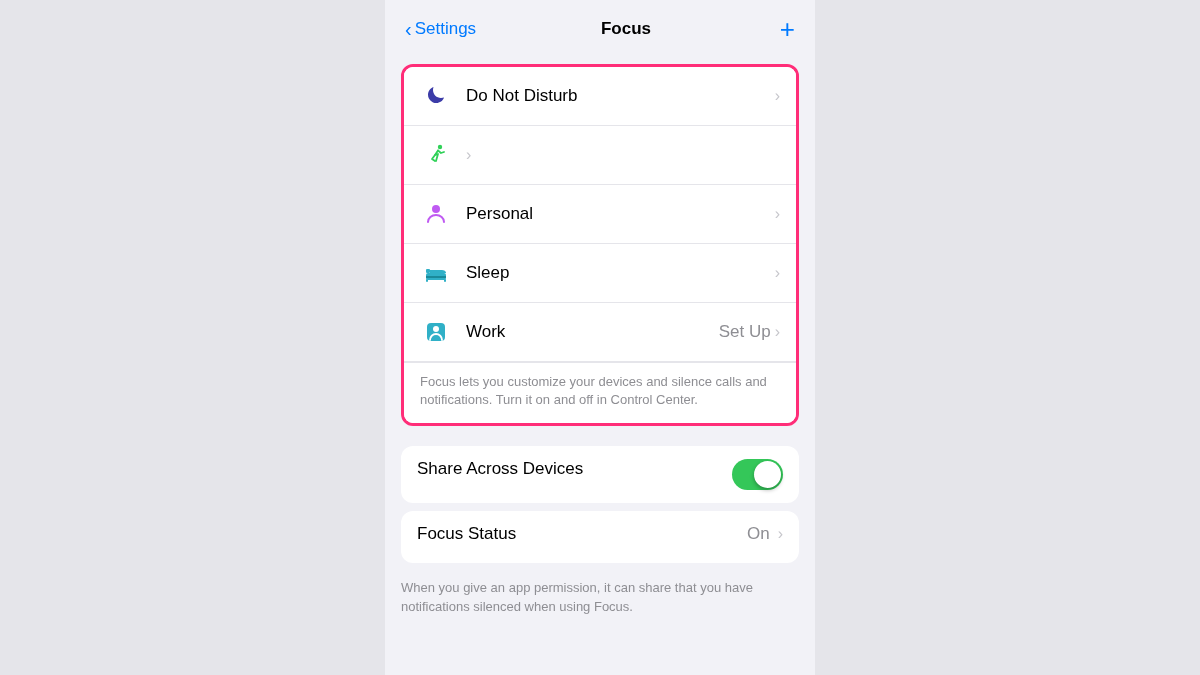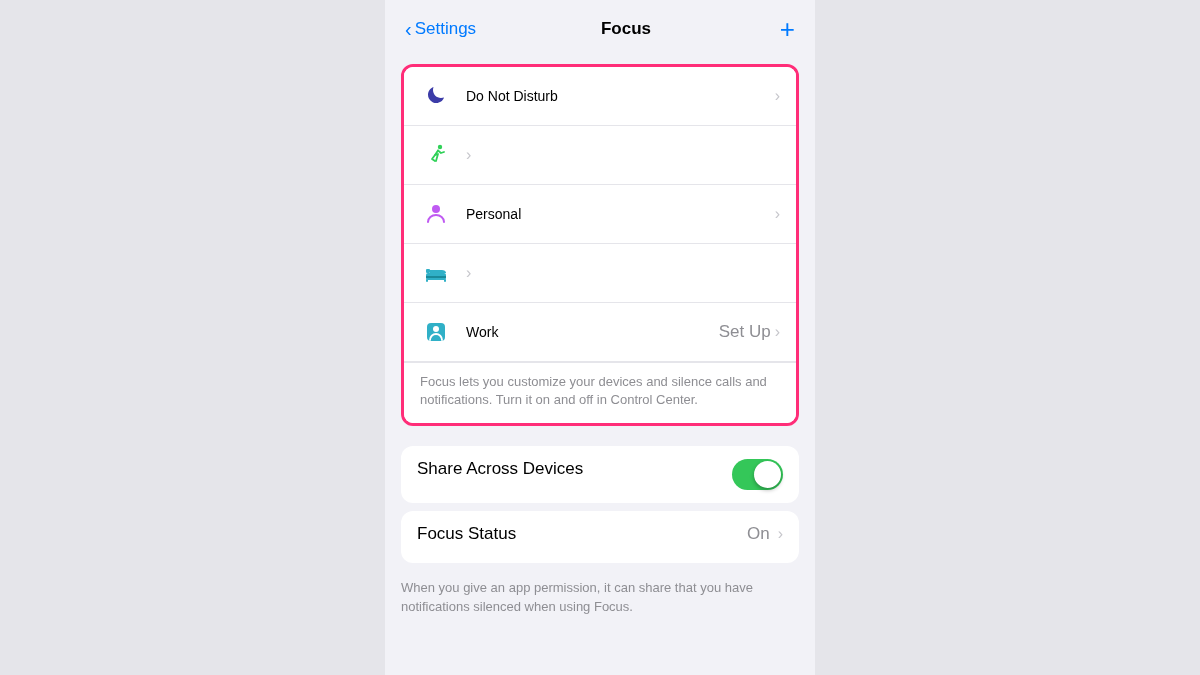--- a/index.html
+++ b/index.html
@@ -104,21 +104,21 @@
       display: flex;
       align-items: center;
       justify-content: center;
       margin-right: 14px;
       font-size: 18px;
       flex-shrink: 0;
     }
 
     .focus-label {
       flex: 1;
-      font-size: 14px;
+      font-size: 17px;
       color: #000;
     }
 
     .focus-right {
       display: flex;
       align-items: center;
       gap: 4px;
     }
 
     .focus-secondary {
@@ -299,20 +299,21 @@
           <svg class="svg-icon" viewBox="0 0 28 28" fill="none" xmlns="http://www.w3.org/2000/svg">
 
             <rect x="4" y="14" width="20" height="7" rx="2" fill="#30b0c7"></rect>
             <rect x="4" y="10" width="4" height="4" rx="1" fill="#30b0c7"></rect>
             <rect x="4" y="17" width="20" height="2" rx="0" fill="#1a8a9a"></rect>
             <rect x="4" y="20" width="2" height="3" rx="1" fill="#30b0c7"></rect>
             <rect x="22" y="20" width="2" height="3" rx="1" fill="#30b0c7"></rect>
             <path d="M8 14H24C24 14 24 11 20 11H8V14Z" fill="#30b0c7"></path>
           </svg>
         </div>
+        <span class="focus-label">Sleep</span>
         <div class="focus-right">
           <span class="chevron-right">›</span>
         </div>
       </div>
 
       <div class="focus-item">
         <div class="focus-icon icon-work">
           <svg class="svg-icon" viewBox="0 0 28 28" fill="none" xmlns="http://www.w3.org/2000/svg">
 
             <rect x="5" y="5" width="18" height="18" rx="4" fill="#30b0c7"></rect>

